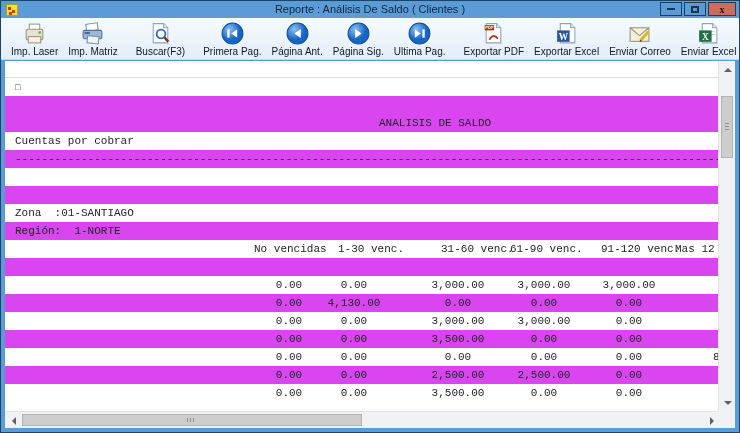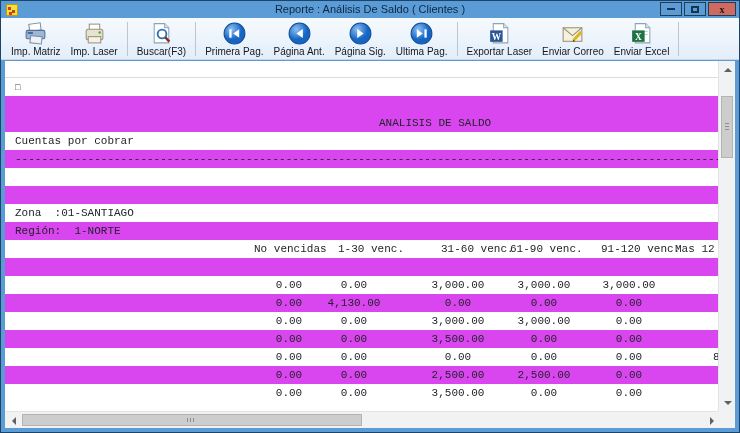--- a/index.html
+++ b/index.html
@@ -80,35 +80,35 @@
           <span class="max-box"></span>
         </div>
       <div class="cap-btn close">x</div>
     </div>
   </div>
 
   <div class="toolbar">
 
     <div class="tb-btn">
       <svg viewBox="0 0 24 24">
+        <rect x="7" y="3" width="10" height="6" fill="#ffffff" stroke="#9a9480"></rect>
+        <rect x="4" y="8" width="16" height="10" rx="2" fill="#e7e2cd" stroke="#9a9480"></rect>
+        <rect x="6" y="15" width="12" height="6" fill="#f4f1e4" stroke="#9a9480"></rect>
+        <circle cx="17" cy="11" r="1.2" fill="#57a639"></circle>
+      </svg>
+      <span class="tb-label">Imp. Laser</span>
+    </div>
+    <div class="tb-btn">
+      <svg viewBox="0 0 24 24">
         <rect x="6" y="2.5" width="11" height="7" fill="#ffffff" stroke="#7c8da0" transform="rotate(-8 11 6)"></rect>
         <rect x="3" y="9" width="18" height="8" rx="1.5" fill="#9db7d4" stroke="#51719a"></rect>
         <rect x="4.5" y="10.5" width="5" height="2" fill="#3f6ea8"></rect>
         <rect x="7" y="14.5" width="11" height="7" fill="#eef3f9" stroke="#7c8da0" transform="rotate(6 12 18)"></rect>
       </svg>
       <span class="tb-label">Imp. Matriz</span>
-    </div>
-    <div class="tb-btn">
-      <svg viewBox="0 0 24 24">
-        <rect x="7" y="3" width="10" height="6" fill="#ffffff" stroke="#9a9480"></rect>
-        <rect x="4" y="8" width="16" height="10" rx="2" fill="#e7e2cd" stroke="#9a9480"></rect>
-        <rect x="6" y="15" width="12" height="6" fill="#f4f1e4" stroke="#9a9480"></rect>
-        <circle cx="17" cy="11" r="1.2" fill="#57a639"></circle>
-      </svg>
-      <span class="tb-label">Imp. Laser</span>
     </div>
 
     <div class="tb-sep"></div>
 
     <div class="tb-btn">
       <svg viewBox="0 0 24 24">
         <path d="M5 2.5 H15 L19 6.5 V21 H5 Z" fill="#ffffff" stroke="#8fa3b8"></path>
         <path d="M15 2.5 V6.5 H19" fill="#dfe9f3" stroke="#8fa3b8"></path>
         <circle cx="12.5" cy="12.5" r="4.2" fill="none" stroke="#2f6fb8" stroke-width="1.8"></circle>
         <line x1="15.6" y1="15.6" x2="19.5" y2="19.8" stroke="#8a2f1f" stroke-width="2.4"></line>
@@ -152,26 +152,36 @@
         <path d="M7.5 8 L13.2 12 L7.5 16 Z" fill="#fff"></path>
         <rect x="14.8" y="8" width="2.2" height="8" fill="#fff"></rect>
       </svg>
       <span class="tb-label">Ultima Pag.</span>
     </div>
 
     <div class="tb-sep"></div>
 
     <div class="tb-btn">
       <svg viewBox="0 0 24 24">
+        <path d="M5 2.5 H15 L19 6.5 V21 H5 Z" fill="#ffffff" stroke="#8fa3b8"></path>
+        <path d="M15 2.5 V6.5 H19" fill="#dfe9f3" stroke="#8fa3b8"></path>
+        <rect x="3.5" y="4" width="9" height="5" fill="#c4281c"></rect>
+        <text x="8" y="8" font-size="4" fill="#fff" text-anchor="middle" font-family="Liberation Sans,sans-serif" font-weight="bold">PDF</text>
+        <path d="M8 18 Q12 11 16 17" fill="none" stroke="#c4281c" stroke-width="1.6"></path>
+      </svg>
+      <span class="tb-label">Exportar PDF</span>
+    </div>
+    <div class="tb-btn">
+      <svg viewBox="0 0 24 24">
         <path d="M6 2.5 H16 L20 6.5 V21 H6 Z" fill="#ffffff" stroke="#8fa3b8"></path>
         <path d="M16 2.5 V6.5 H20" fill="#dfe9f3" stroke="#8fa3b8"></path>
         <rect x="3" y="9" width="12" height="11" fill="#2b5797"></rect>
         <text x="9" y="18" font-size="9" fill="#fff" text-anchor="middle" font-family="Liberation Serif,serif" font-weight="bold">W</text>
       </svg>
-      <span class="tb-label">Exportar Laser</span>
+      <span class="tb-label">Exportar Excel</span>
     </div>
     <div class="tb-btn">
       <svg viewBox="0 0 24 24">
         <rect x="3" y="6.5" width="18" height="13" fill="#f6f1dc" stroke="#98917a"></rect>
         <path d="M3 6.5 L12 14 L21 6.5" fill="none" stroke="#98917a"></path>
         <line x1="13" y1="18.5" x2="20.5" y2="10.5" stroke="#d8b92b" stroke-width="3"></line>
         <path d="M12 20 L14.5 19.5 L12.8 18 Z" fill="#3a3a3a"></path>
       </svg>
       <span class="tb-label">Enviar Correo</span>
     </div>

